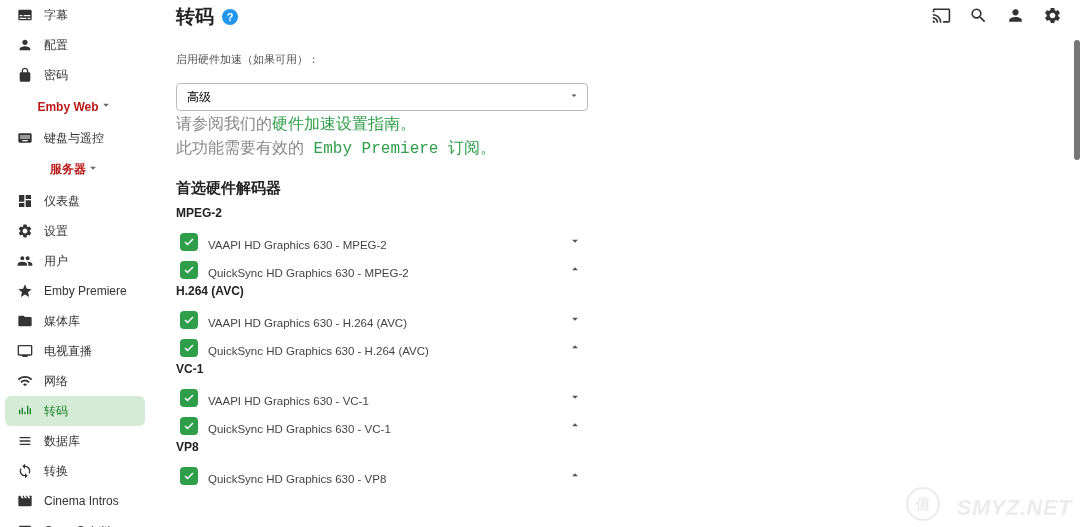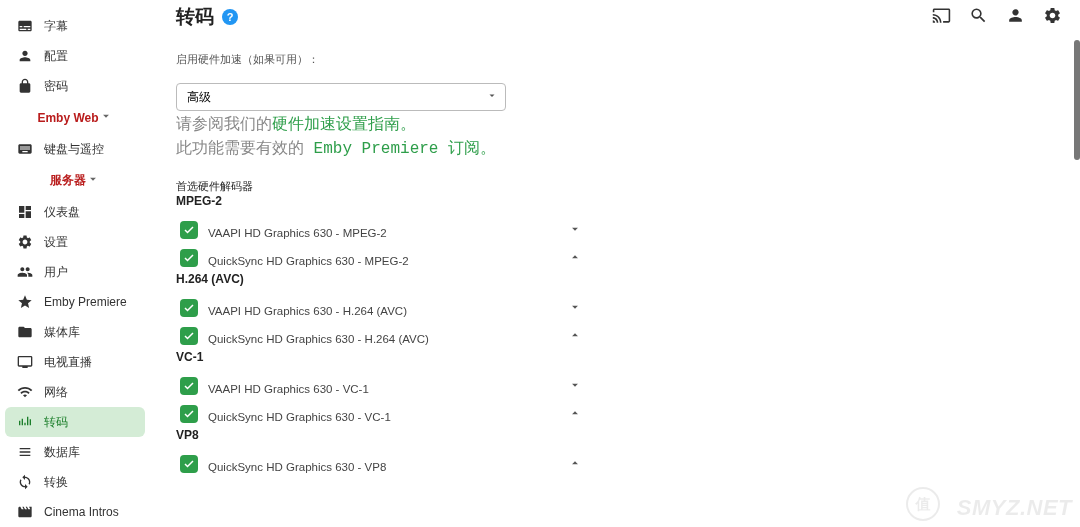--- a/index.html
+++ b/index.html
@@ -1,43 +1,43 @@
 <!DOCTYPE html>
 <html><head>
   <meta charset="utf-8">
   <style>
     * { margin: 0; padding: 0; box-sizing: border-box; }
     body { font-family: -apple-system, BlinkMacSystemFont, "Segoe UI", Arial, sans-serif; font-size: 13px; background: #fff; color: #222; width: 1080px; height: 527px; overflow: hidden; position: relative; }
     .app { display: flex; height: 100%; }
-    .sidebar { width: 150px; flex-shrink: 0; background: #fff; overflow-y: auto; font-size: 12px; margin-top: 11px; }
+    .sidebar { width: 150px; flex-shrink: 0; background: #fff; overflow-y: auto; font-size: 12px; }
     .sidebar::-webkit-scrollbar { width: 0; }
     .nav-item { display: flex; align-items: center; padding: 6px 10px 6px 16px; cursor: pointer; color: #333; white-space: nowrap; }
     .nav-item.active { background: #d4ecd6; border-radius: 6px; margin: 0 5px; padding-left: 11px; }
     .nav-item .ic { width: 18px; height: 18px; margin-right: 10px; display: flex; align-items: center; justify-content: center; flex-shrink: 0; }
     .nav-item .ic svg { width: 16px; height: 16px; fill: #333; }
     .nav-item.active .ic svg { fill: #1b7e2a; }
     .nav-item.active { color: #1b7e2a; font-weight: 500; }
     .nav-section { display: flex; align-items: center; justify-content: center; padding: 8px 12px 8px 12px; font-weight: 600; color: #b91c1c; cursor: pointer; }
     .nav-section .chev svg { width: 14px; height: 14px; fill: #666; }
     .main { flex: 1; position: relative; overflow-y: auto; padding: 0 20px 20px 26px; }
     .main::-webkit-scrollbar { width: 0; }
     .topbar { position: absolute; top: 0; right: 0; display: flex; gap: 18px; padding: 6px 18px; align-items: center; }
     .topbar .ticon svg { width: 19px; height: 19px; fill: #333; }
     .topbar .ticon { cursor: pointer; }
     .page-title { display: flex; align-items: center; gap: 8px; margin-top: 4px; }
     .page-title h1 { font-size: 19px; font-weight: 600; }
     .help-badge { width: 16px; height: 16px; border-radius: 50%; background: #2196f3; color: #fff; font-size: 11px; font-weight: bold; display: flex; align-items: center; justify-content: center; }
     .field-label { font-size: 11px; color: #555; margin-top: 22px; margin-bottom: 16px; }
-    .select-wrap { position: relative; width: 330px; }
+    .select-wrap { position: relative; width: 412px; }
     .select-wrap select { width: 100%; padding: 6px 28px 6px 10px; font-size: 12px; border: 1px solid #bbb; border-radius: 4px; background: #fff; appearance: none; cursor: pointer; }
     .select-wrap .caret { position: absolute; right: 8px; top: 50%; transform: translateY(-50%); pointer-events: none; }
     .select-wrap .caret svg { width: 12px; height: 12px; fill: #555; }
     .help-text { font-size: 16px; color: #888; margin-top: 2px; line-height: 1.5; font-family: Liberation Mono, monospace; }
     .help-text a { color: #2e9e4a; text-decoration: none; }
-    .section-head { font-size: 11px; font-weight: 400; margin-top: 18px; margin-bottom: 0; }
+    .section-head { font-size: 15px; font-weight: 700; margin-top: 18px; margin-bottom: 8px; }
     .sub-head { font-size: 12px; font-weight: 700; margin-bottom: 8px; }
     .decoder-row { display: flex; align-items: flex-end; width: 410px; padding: 5px 4px; cursor: pointer; }
     .decoder-row .chk { width: 18px; height: 18px; border-radius: 4px; background: #2e9e4a; display: flex; align-items: center; justify-content: center; flex-shrink: 0; margin-right: 10px; }
     .decoder-row .chk svg { width: 12px; height: 12px; stroke: #fff; stroke-width: 3; fill: none; }
     .decoder-row .lbl { flex: 1; font-size: 11.5px; color: #444; }
     .decoder-row .exp svg { width: 14px; height: 14px; fill: #555; }
     .watermark { position: absolute; bottom: 6px; right: 8px; font-size: 22px; font-weight: 700; color: rgba(0,0,0,0.08); font-style: italic; pointer-events: none; letter-spacing: 0.5px; }
     .watermark-badge { position: absolute; bottom: 6px; right: 140px; width: 34px; height: 34px; border: 2px solid rgba(0,0,0,0.08); border-radius: 50%; display:flex; align-items:center; justify-content:center; color: rgba(0,0,0,0.08); font-weight:700; font-size:15px; pointer-events:none; }
     .rscroll { position: absolute; right: 0; top: 0; width: 6px; height: 100%; background: transparent; }
     .rscroll .thumb { position: absolute; right: 0; top: 40px; width: 6px; height: 120px; background: #777; border-radius: 3px; }

